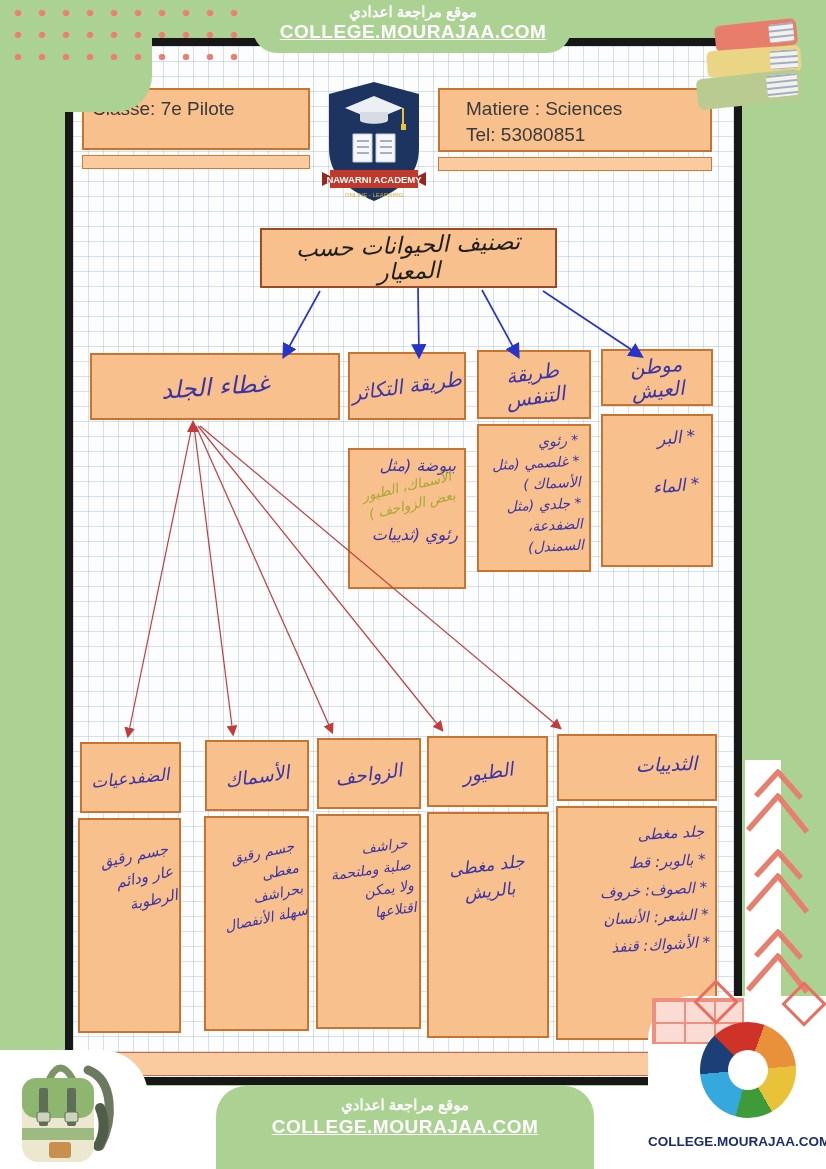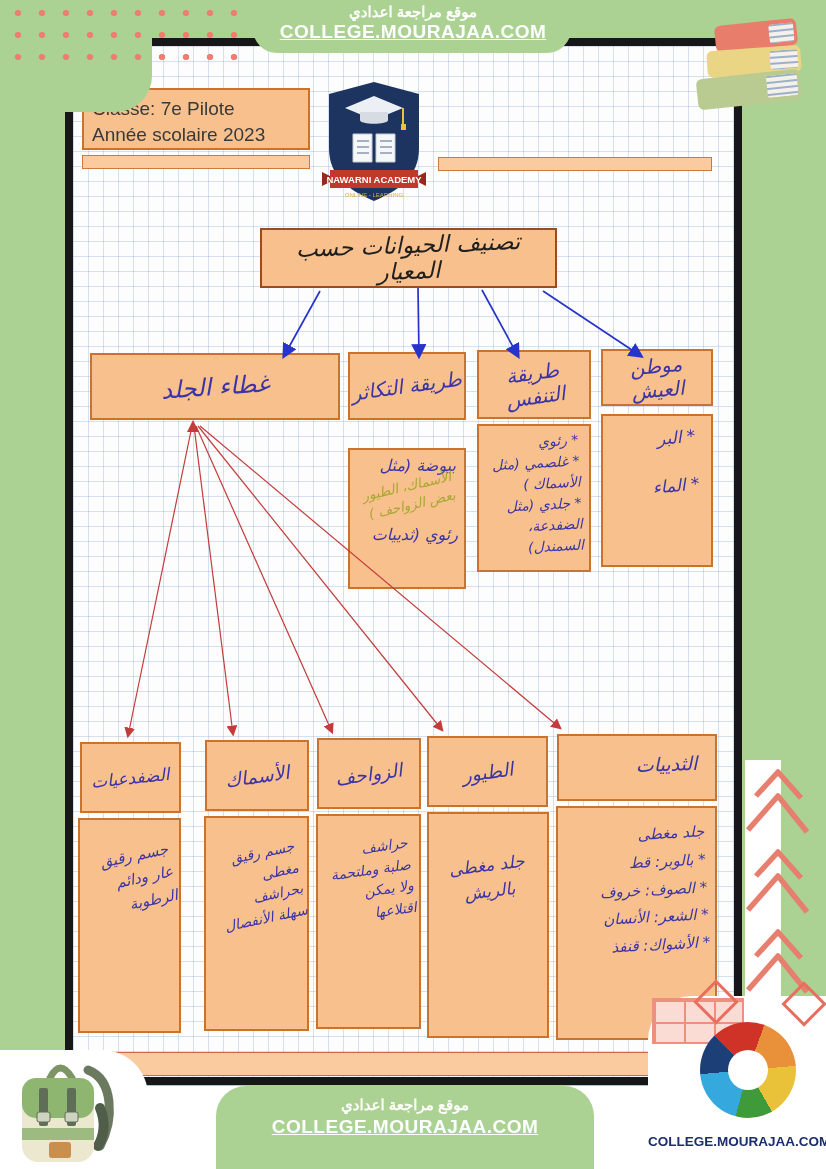--- a/index.html
+++ b/index.html
@@ -80,24 +80,27 @@
 </style>
 </head>
 <body>
 
 <div class="stage">
 
   <div class="page">
 
     <div class="obox info-box latin" style="left:9px; top:42px; width:228px; height:62px;">
       <div>Classe: 7e Pilote</div>
-      <div>Année scolaire 2023</div>
     </div>
     <div class="strip" style="left:9px; top:109px; width:228px; height:14px;"></div>
 
+    <div class="obox info-box latin" style="left:365px; top:42px; width:274px; height:64px; padding-left:26px;">
+      <div>Matiere : Sciences</div>
+      <div>Tel: 53080851</div>
+    </div>
     <div class="strip" style="left:365px; top:111px; width:274px; height:14px;"></div>
 
     <svg class="shield" style="position:absolute; left:247px; top:34px;" width="108" height="124" viewBox="0 0 108 124">
       <path d="M54 2 L99 14 V68 C99 97 79 110 54 121 C29 110 9 97 9 68 V14 Z" fill="#1d3461"></path>
       <polygon points="54,16 83,28 54,40 25,28" fill="#eceff3"></polygon>
       <path d="M40 32 v8 c0 5 28 5 28 0 v-8" fill="#d7dce4"></path>
       <line x1="83" y1="28" x2="83" y2="44" stroke="#e9c23a" stroke-width="2"></line>
       <rect x="81" y="44" width="5" height="6" fill="#e9c23a"></rect>
       <path d="M33 54 h19 v28 h-19 z" fill="#f6f7f9" stroke="#c6ccd6"></path>
       <path d="M56 54 h19 v28 h-19 z" fill="#f6f7f9" stroke="#c6ccd6"></path>

